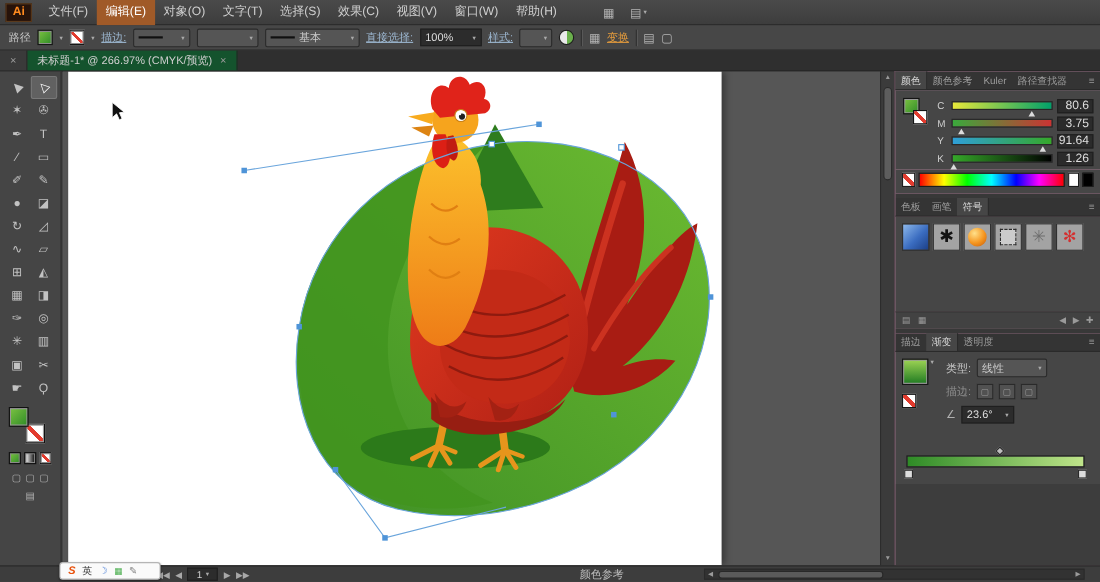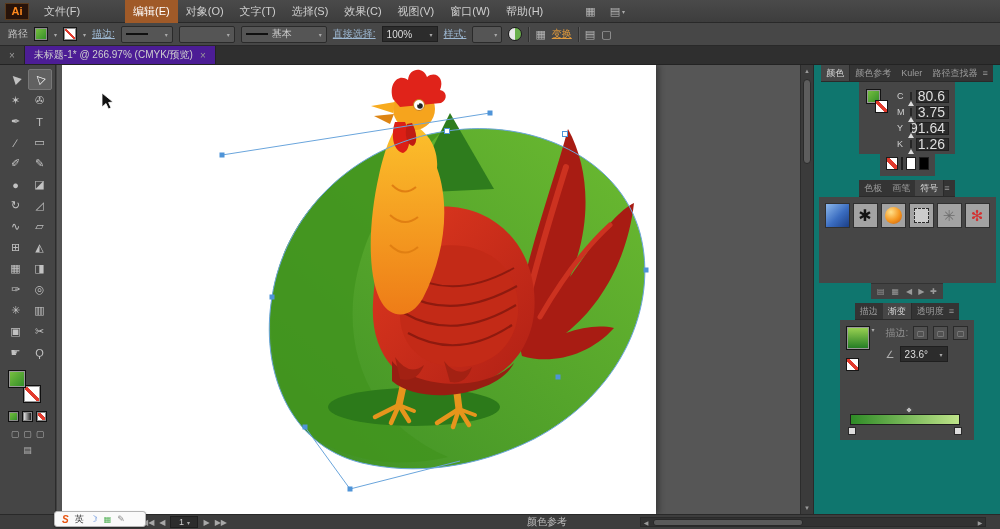--- a/index.html
+++ b/index.html
@@ -9,21 +9,21 @@
          color:#c8c8c8; cursor:default; }
 
   
   .menubar { position:absolute; left:0; top:0; right:0; height:23px;
              background:linear-gradient(#4a4a4a,#3d3d3d); border-bottom:1px solid #292929;
              display:flex; align-items:center; font-size:11px; }
   .ai-logo { width:24px; height:17px; margin:0 7px 0 5px; background:#27130a;
              border:1px solid #5a3a1c; color:#ff8a1e; font-weight:bold; font-size:11px;
              display:flex; align-items:center; justify-content:center; }
   .menu-item { padding:0 8px; height:23px; line-height:23px; color:#cfcfcf; }
-  .menu-item.hl { background:#a05a28; color:#fff;margin-left:37px; }
+  .menu-item.hl { background:#a05a28; color:#fff; }
   .mb-mid { display:flex; align-items:center; gap:14px; margin-left:34px; color:#b5b5b5; }
   .mb-right { margin-left:auto; display:flex; align-items:center; gap:16px; padding-right:10px; }
   .mb-icon { color:#b5b5b5; font-size:11px; display:inline-flex; align-items:center; gap:2px; }
   .tiny-caret { font-size:6px; color:#aaa; }
   .workspace { display:flex; align-items:center; gap:5px; color:#cccccc; }
   .searchbox { width:96px; height:15px; background:#2d2d2d; border:1px solid #1f1f1f;
                border-radius:8px; display:flex; align-items:center; padding:0 6px; gap:5px; }
   .mag { width:7px; height:7px; border:2px solid #9a9a9a; border-radius:50%; position:relative; flex:none; }
   .mag::after { content:''; position:absolute; width:5px; height:2px; background:#9a9a9a;
                 right:-4px; bottom:-2px; transform:rotate(40deg); }
@@ -49,21 +49,21 @@
   .sline { width:22px; height:2px; background:#101010; flex:none; }
   .vdiv { width:1px; height:15px; background:#303030; box-shadow:1px 0 0 #585858; flex:none; }
   .recolor { width:14px; height:14px; border-radius:50%; border:1px solid #1d1d1d;
              background:linear-gradient(90deg,#e9e9e9 50%,#6ab04c 50%); flex:none; }
 
   
   .tabbar { position:absolute; left:0; top:46px; right:0; height:19px; background:#2f2f2f;
             border-bottom:1px solid #232323; display:flex; font-size:10px; }
   .tab { display:flex; align-items:center; gap:7px; padding:0 9px; background:#3a3a3a;
          color:#9c9c9c; border-right:1px solid #232323; white-space:nowrap; }
-  .tab.active { background:#4c1d95; color:#cfcfcf; }
+  .tab.active { background:#14532d; color:#cfcfcf; }
   .tab .close { font-size:10px; color:#9a9a9a; }
 
   
   .main { position:absolute; left:0; top:65px; right:0; bottom:15px; }
 
   
   .toolbar { position:absolute; left:0; top:0; bottom:0; width:56px; background:#454545;
              border-right:1px solid #2c2c2c; }
   .toolgrid { display:grid; grid-template-columns:24px 24px; justify-content:center; padding-top:4px; }
   .tool { height:21px; display:flex; align-items:center; justify-content:center;
@@ -91,22 +91,22 @@
 
   
   .vscroll { position:absolute; right:187px; top:0; bottom:0; width:13px; background:#3b3b3b;
              border-left:1px solid #2c2c2c; }
   .vs-arrow { position:absolute; left:0; right:0; text-align:center; color:#9a9a9a; font-size:6px; }
   .vs-up { top:3px; } .vs-down { bottom:3px; }
   .vthumb { position:absolute; left:2px; right:2px; top:14px; height:85px; background:#5d5d5d;
             border:1px solid #2a2a2a; border-radius:4px; }
 
   
-  .panels { position:absolute; right:0; top:0; bottom:0; width:187px; background:#0f766e;
-            border-left:1px solid #292929; display:flex; flex-direction:column; font-size:10px;align-items:center; }
+  .panels { position:absolute; right:0; top:0; bottom:0; width:187px; background:#f9a8d4;
+            border-left:1px solid #292929; display:flex; flex-direction:column; font-size:10px; }
   .pheader { height:17px; background:#343434; border-bottom:1px solid #2a2a2a;
              display:flex; align-items:stretch; flex:none; }
   .ptab { padding:0 5px; display:flex; align-items:center; color:#9c9c9c; font-size:9px; white-space:nowrap; }
   .ptab.active { background:#464646; color:#d8d8d8; border-right:1px solid #2a2a2a; }
   .pmenu { margin-left:auto; align-self:center; padding-right:5px; color:#9a9a9a; font-size:9px; }
   .pgap { height:4px; background:#383838; flex:none; }
   .pbody { background:#464646; flex:none; }
 
   .color-body { display:flex; gap:6px; padding:6px 6px 2px 6px; }
   .cb-chips { position:relative; width:26px; height:30px; flex:none; }
@@ -120,21 +120,21 @@
   .crow { display:flex; align-items:center; gap:4px; height:16px; }
   .clabel { width:9px; font-size:9px; color:#cfcfcf; flex:none; }
   .ctrack { position:relative; flex:1; height:8px; border:1px solid #262626; }
   .track-c { background:linear-gradient(90deg,#e8e83a,#00a06a); }
   .track-m { background:linear-gradient(90deg,#3aa93c,#cc3333); }
   .track-y { background:linear-gradient(90deg,#2f9fd8,#35a829); }
   .track-k { background:linear-gradient(90deg,#35a829,#000); }
   .cthumb { position:absolute; top:8px; width:0; height:0; margin-left:-3.5px;
             border-left:3.5px solid transparent; border-right:3.5px solid transparent;
             border-bottom:5px solid #dcdcdc; }
-  .cval { width:33px; height:13px; background:#2b2b2b; border:1px solid #1f1f1f; font-size:14px;
+  .cval { width:33px; height:13px; background:#2b2b2b; border:1px solid #1f1f1f; font-size:11px;
           display:flex; align-items:center; justify-content:flex-end; padding:0 3px; color:#dedede; flex:none; }
   .spectrum-row { display:flex; align-items:center; gap:3px; padding:3px 6px 6px 6px; background:#464646; flex:none; }
   .sp-none { width:12px; height:13px; border:1px solid #1d1d1d; flex:none;
              background:#fff linear-gradient(45deg,transparent 38%,#e23b2e 38%,#e23b2e 62%,transparent 62%); }
   .sp-bar { flex:1; height:13px; border:1px solid #1d1d1d;
             background:linear-gradient(90deg,#ff0000,#ffff00 17%,#00ff00 33%,#00ffff 50%,#0000ff 67%,#ff00ff 83%,#ff0000); }
   .sp-w { width:10px; height:13px; background:#fff; border:1px solid #1d1d1d; flex:none; }
   .sp-b { width:10px; height:13px; background:#000; border:1px solid #1d1d1d; flex:none; }
 
   .sym-body { height:86px; padding:6px; }
@@ -582,20 +582,27 @@
       <div class="pbody grad-body">
         <div class="grad-left">
           <div class="gl-row">
             <div class="grad-chip"></div>
             <span class="tiny-caret">▾</span>
           </div>
           <div class="grad-none"></div>
         </div>
         <div class="grad-right">
           <div class="grow">
+            <span>类型:</span>
+            <div class="dd w64">
+              <span>线性</span>
+              <span class="tiny-caret">▾</span>
+            </div>
+          </div>
+          <div class="grow">
             <span class="dim">描边:</span>
             <span class="gsb">▢</span>
             <span class="gsb">▢</span>
             <span class="gsb">▢</span>
           </div>
           <div class="grow">
             <span class="angle-glyph">∠</span>
             <div class="numbox w46">
               <span>23.6°</span>
               <span class="tiny-caret">▾</span>

